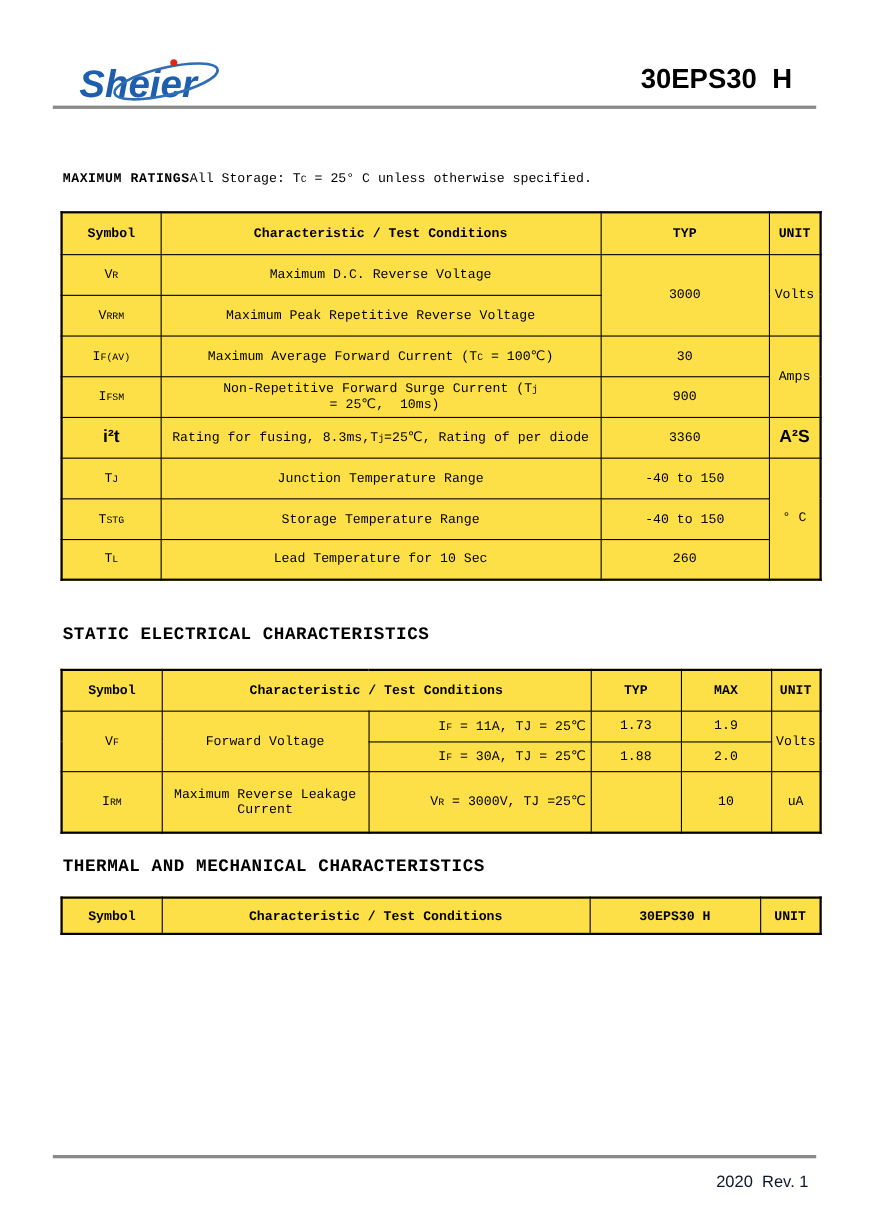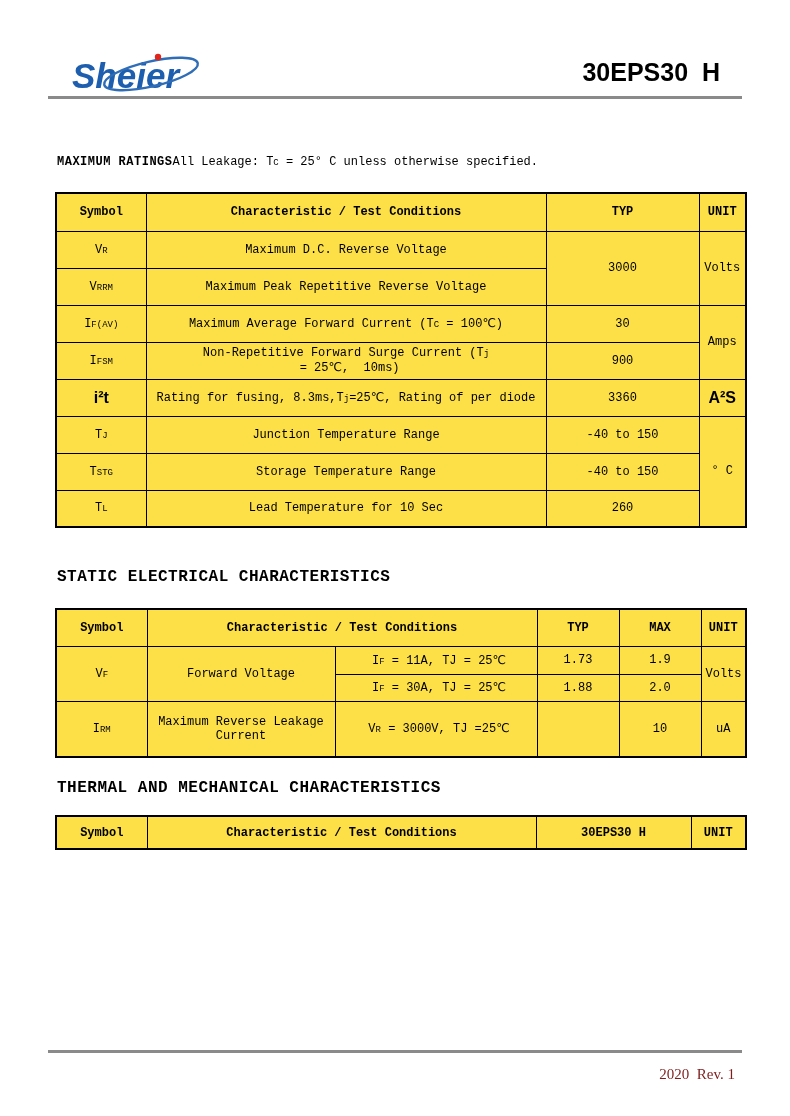--- a/index.html
+++ b/index.html
@@ -37,46 +37,46 @@
   .t1 { left:55px; top:192px; width:690px; }
   .t2 { left:55px; top:608px; width:690px; }
   .t3 { left:55px; top:815px; width:690px; }
   tr.h38 { height:38px; } tr.h37 { height:37px; } tr.h33 { height:33px; }
   tr.h30 { height:30px; } tr.h28 { height:28px; } tr.h27 { height:27px; } tr.h40 { height:56px;margin-left:32px; }
 
   .sb  { font-size:9px; }          
   .mid { font-size:10.5px; }       
   .pre { white-space:pre; }
   .bsans { font-family:"Liberation Sans",sans-serif; font-weight:bold; font-size:16px; }
-  td.cond { text-align:center; padding-left:10px; }
+  td.cond { text-align:right; padding-left:10px; }
 
   .footer-rev {
     position:absolute; top:1066px; right:55px;
-    font-family:Liberation Serif, serif; font-size:15px;
-    color:#7f1d1d; white-space:pre;
+    font-family:Liberation Sans, sans-serif; font-size:15px;
+    color:#0f172a; white-space:pre;
   }
 </style>
 </head>
 <body>
 
 <div>
 
   <div class="logo">
     <svg width="150" height="58" viewBox="0 0 150 58">
       <text x="4" y="42" font-family="Liberation Sans, sans-serif" font-style="italic" font-weight="bold" font-size="35" fill="#1d5fae">Sheier</text>
       <ellipse cx="83" cy="28" rx="48" ry="12.5" fill="none" stroke="#2f6db6" stroke-width="2.4" transform="rotate(-13 83 28)"></ellipse>
       <circle cx="90" cy="11" r="3.2" fill="#e0251b"></circle>
     </svg>
   </div>
   <div class="doc-title">30EPS30  H</div>
   <div class="rule rule-top"></div>
 
   <div class="sec-row sec-row-1">
     <span class="sec-title">MAXIMUM RATINGS</span>
-    <span class="sec-note"><span>All Leakage: T</span><span class="sb">C</span><span> = 25° C unless otherwise specified.</span></span>
+    <span class="sec-note"><span>All Storage: T</span><span class="sb">C</span><span> = 25° C unless otherwise specified.</span></span>
   </div>
 
   <table class="tbl t1">
     <colgroup>
         <col style="width:90px">
         <col style="width:400px">
         <col style="width:153px">
         <col style="width:47px">
       </colgroup>
     <tbody>

